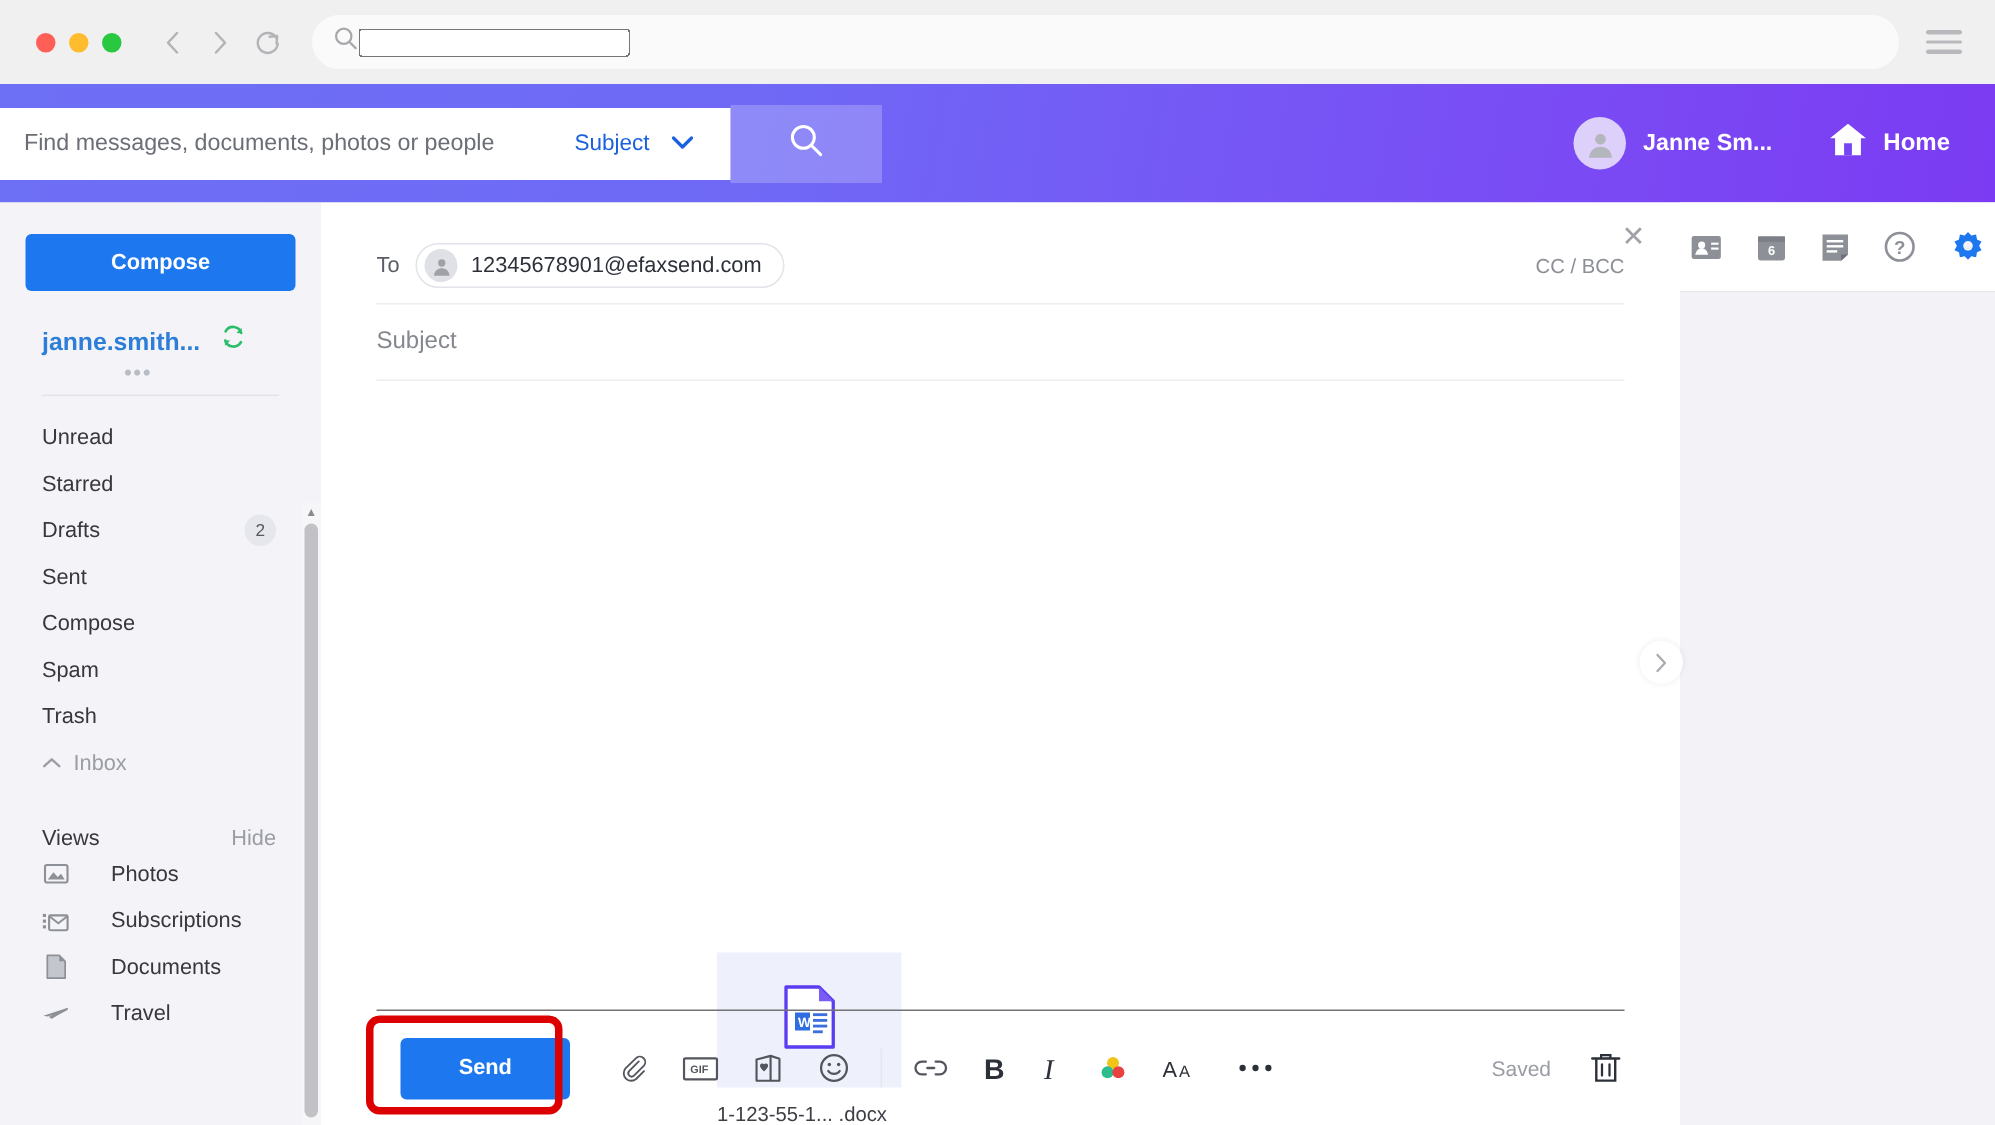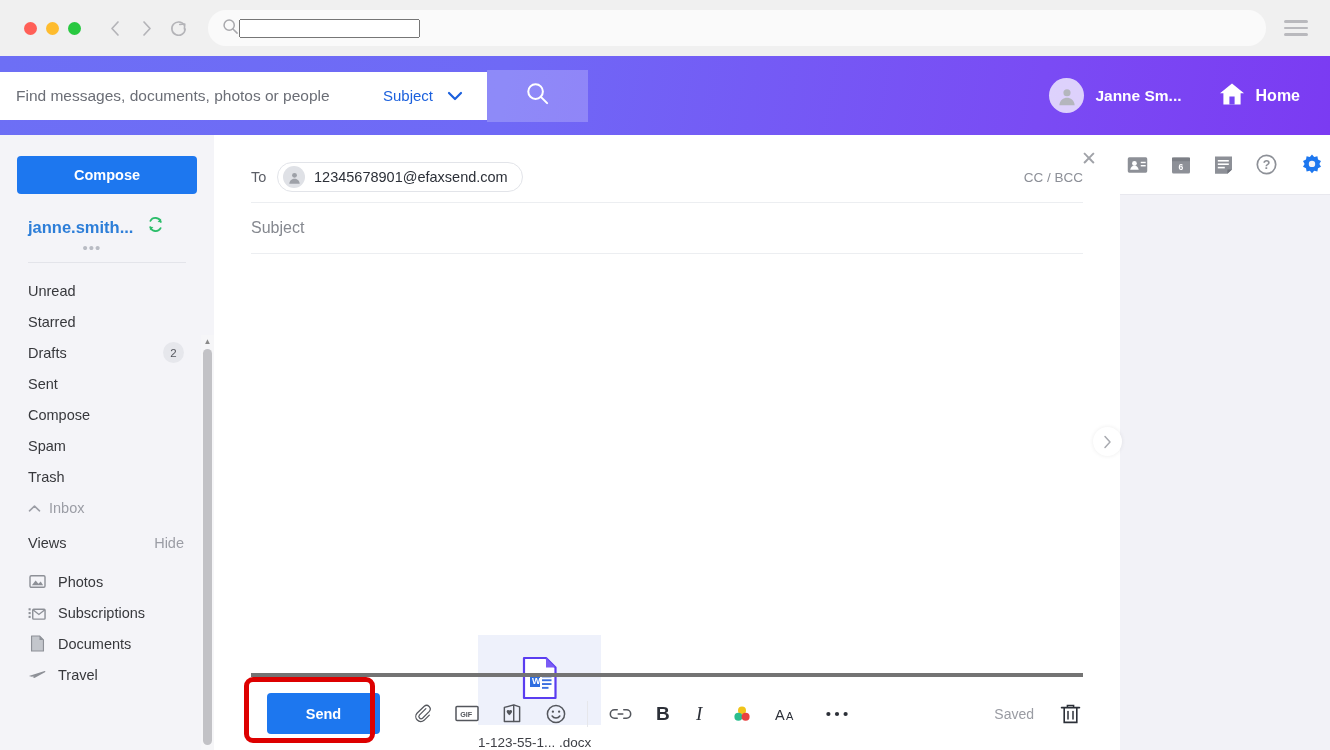--- a/index.html
+++ b/index.html
@@ -102,26 +102,26 @@
   .badge {
     min-width: 21px; height: 21px; border-radius: 50%; background: #e6e7ec;
     color: #55575e; font-size: 11.5px; display: flex; align-items: center;
     justify-content: center;
   }
   .less-row {
     display: flex; align-items: center; gap: 8px; height: 31px;
     padding: 0 28px; color: #9b9da5; font-size: 14.5px; cursor: pointer;
   }
   .views-head {
-    display: flex; align-items: flex-start; height: 31px; padding: 0 30px 0 28px;
+    display: flex; align-items: flex-end; height: 31px; padding: 0 30px 0 28px;
     margin-top: 12px; font-size: 14.5px; color: #37383c; gap: 32px;
   }
   .views-head .h { margin-left: auto; color: #9b9da5; }
   .view-item {
-    display: flex; align-items: center; gap: 12px; height: 31px;
+    display: flex; align-items: center; gap: 28px; height: 31px;
     padding: 0 28px; font-size: 14.5px; color: #37383c; cursor: pointer;
   }
   .vicon { width: 18px; height: 18px; display: flex; align-items: center; justify-content: center; }
 
   
   .sb-scroll {
     position: absolute; left: 201px; top: 200px; width: 13px; height: 550px;
     background: #f6f6f8;
   }
   .sb-arrow-up, .sb-arrow-down {
@@ -174,21 +174,21 @@
   }
   .attach-thumb {
     width: 123px; height: 90px; background: #eef1fb;
     display: flex; align-items: center; justify-content: center;
   }
   .attach-name { margin-top: 10px; font-size: 13.5px; color: #3d3f45; }
 
   
   .toolbar {
     position: absolute; left: 0; bottom: 0; width: 906px; height: 77px;
-    border-top: 4px solid #737373; margin: 0 37px; width: 832px;
+    border-top: 1px solid #737373; margin: 0 37px; width: 832px;
     display: flex; align-items: center;
   }
   .send-btn {
     width: 113px; height: 41px; background: #1d77ef; color: #fff;
     border: none; border-radius: 4px; font-size: 14.5px; font-weight: bold;
     cursor: pointer; font-family: "Liberation Sans", sans-serif;
     margin-left: 16px;
   }
   .tb-icons { display: flex; align-items: center; gap: 22px; margin-left: 32px; }
   .tb-icon { cursor: pointer; display: flex; align-items: center; justify-content: center; }

